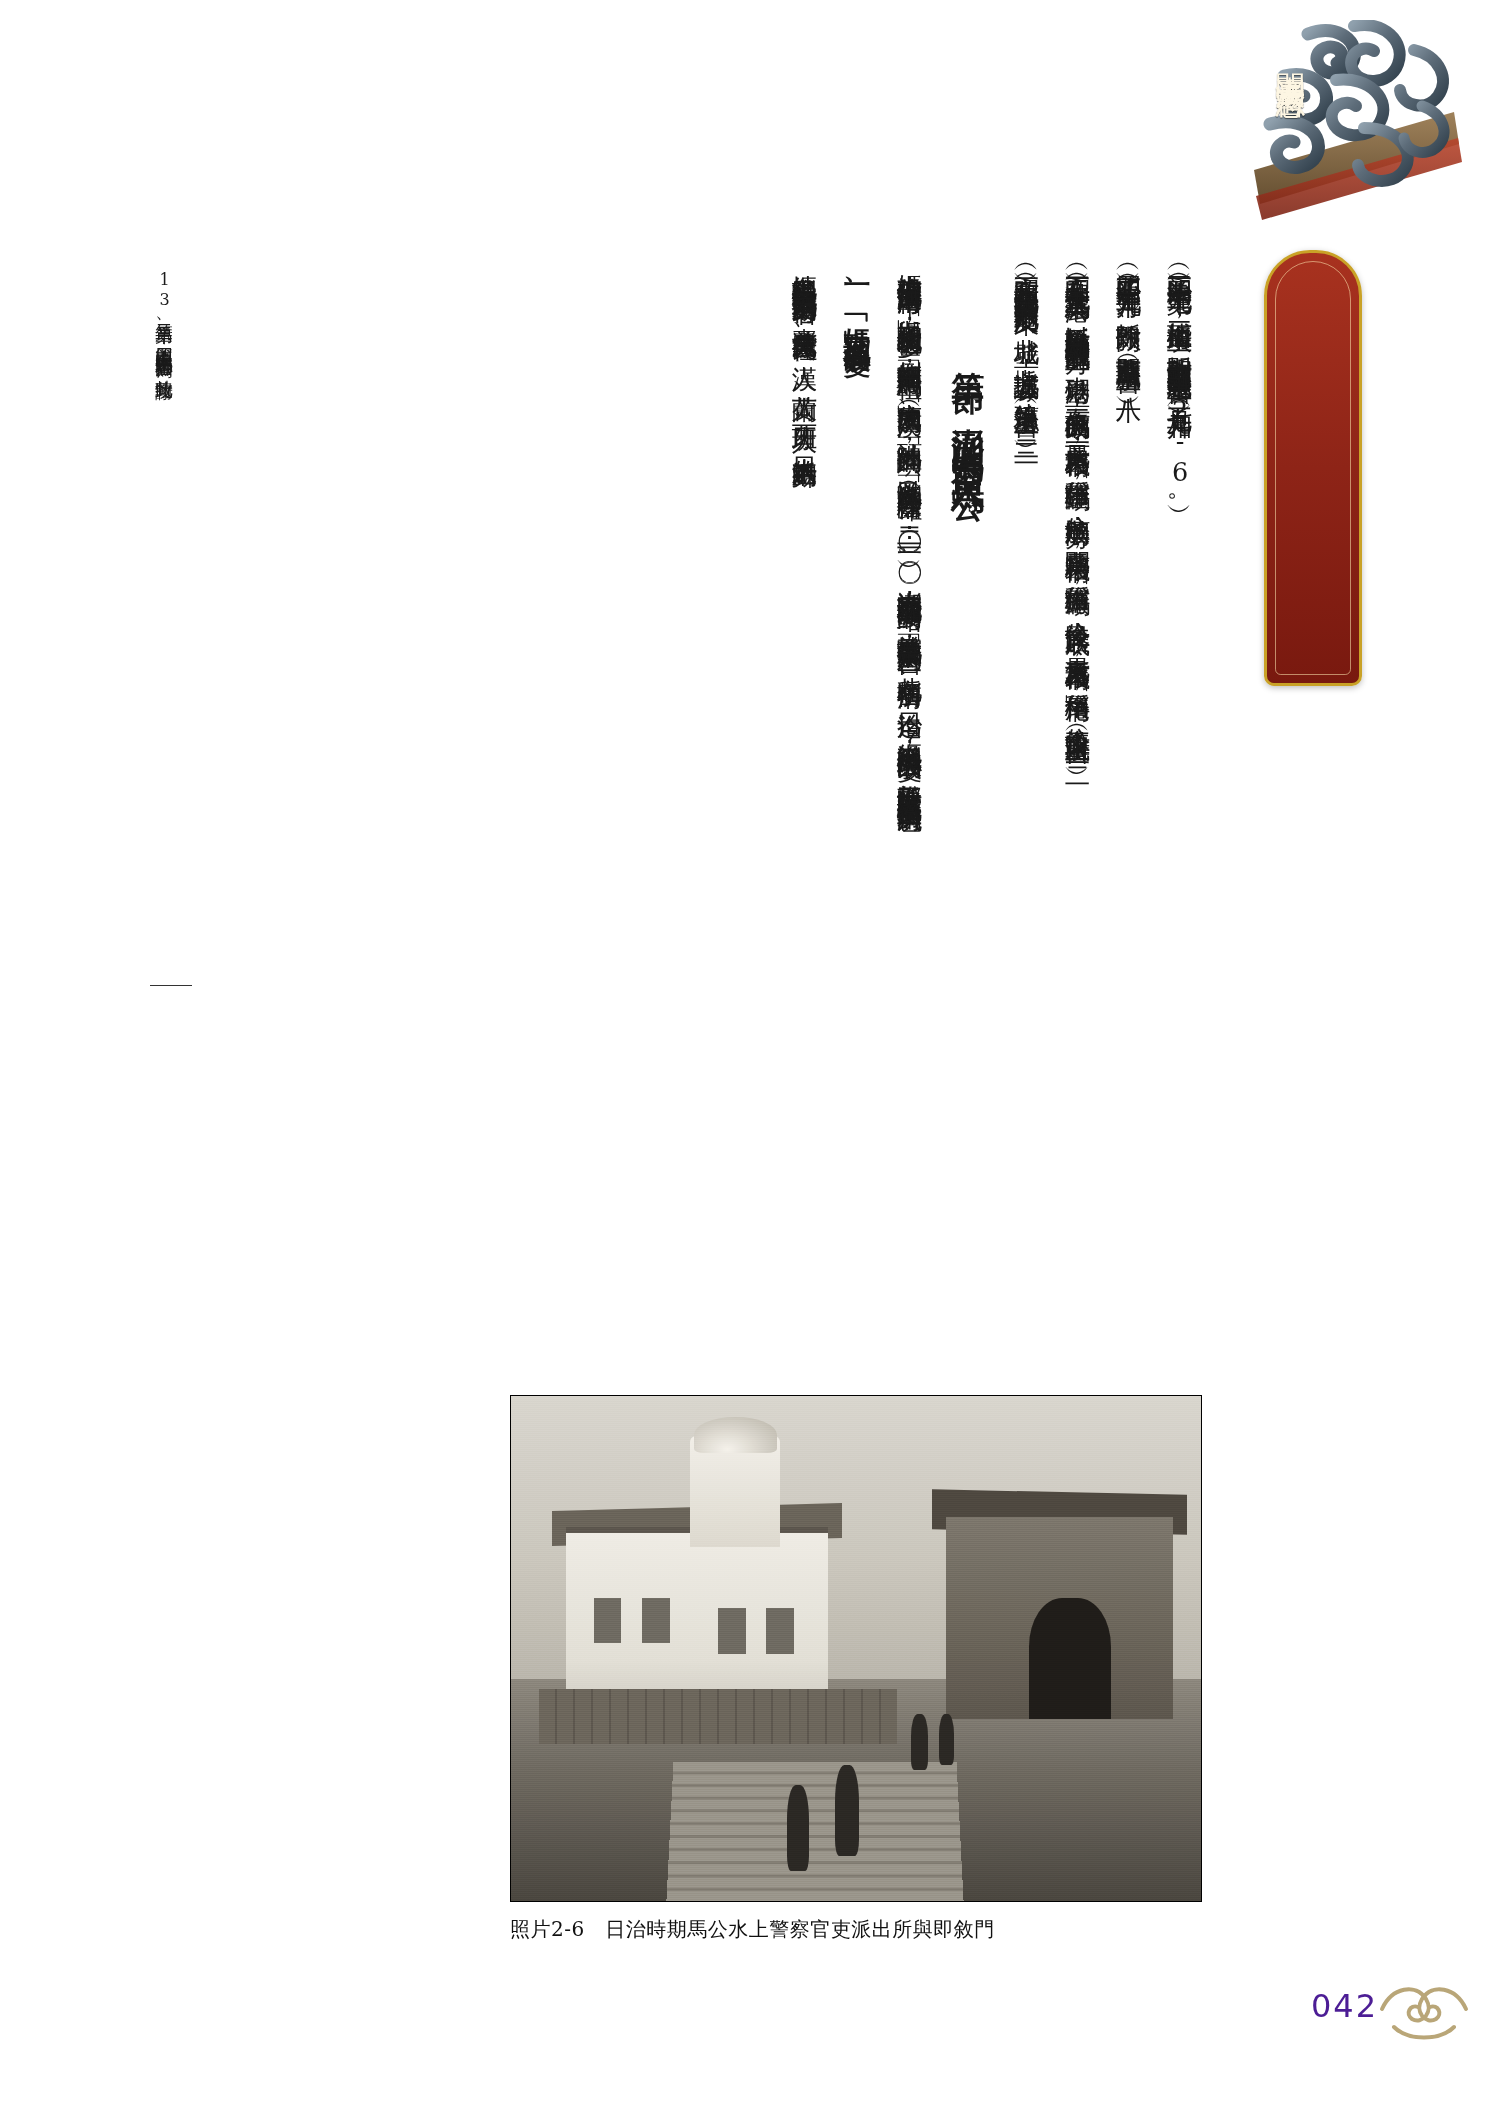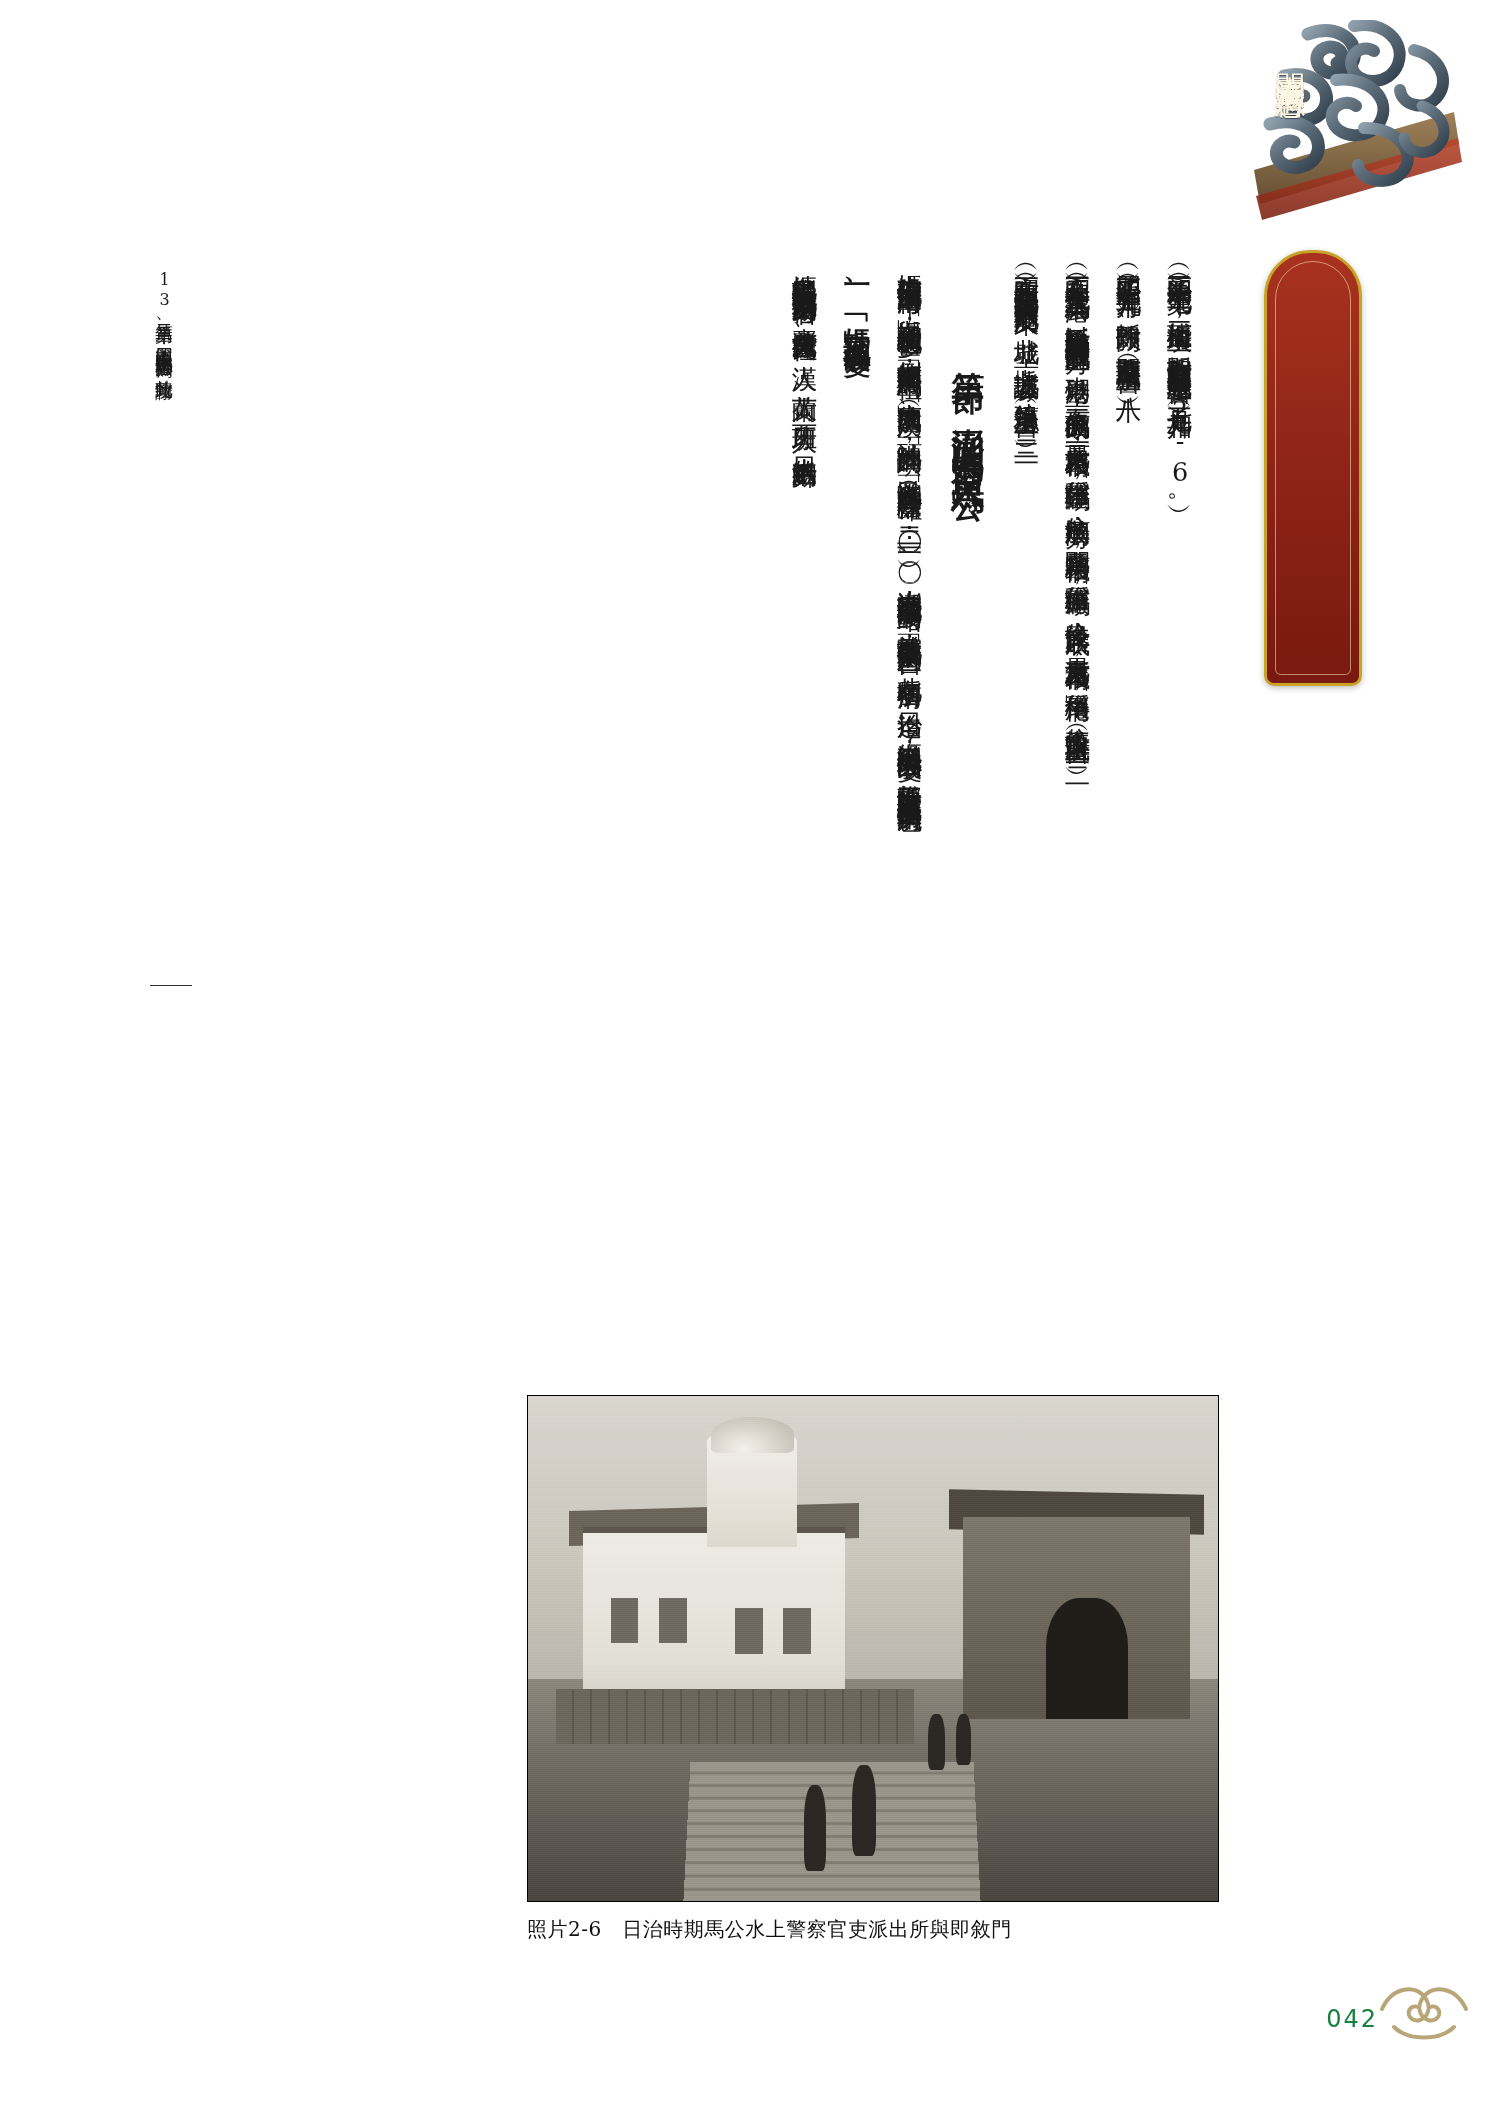--- a/index.html
+++ b/index.html
@@ -124,21 +124,21 @@
     height: 1px;
     background: #333;
   }
   #footnote-num {
     font-size: 16px;
   }
 
   
   #photo-figure {
     position: absolute;
-    left: 527px;
+    left: 510px;
     top: 1395px;
     width: 754px;
   }
   #photo-frame {
     width: 690px;
     height: 505px;
     background: #111;
     position: relative;
     overflow: hidden;
     border: 1px solid #000;
@@ -214,24 +214,24 @@
     margin-top: 14px;
     font-size: 20px;
     letter-spacing: .5px;
     color: #111;
   }
 
   
   #page-number {
     position: absolute;
     right: 122px;
-    bottom: 80px;
-    font-size: 24px;
+    bottom: 88px;
+    font-size: 32px;
     letter-spacing: 2px;
-    color: #15803d;
+    color: #4c1d95;
     font-family: "DejaVu Sans", "Liberation Sans", sans-serif;
   }
   #corner-ornament {
     position: absolute;
     right: 28px;
     bottom: 58px;
     width: 96px;
     height: 90px;
   }
 </style>

